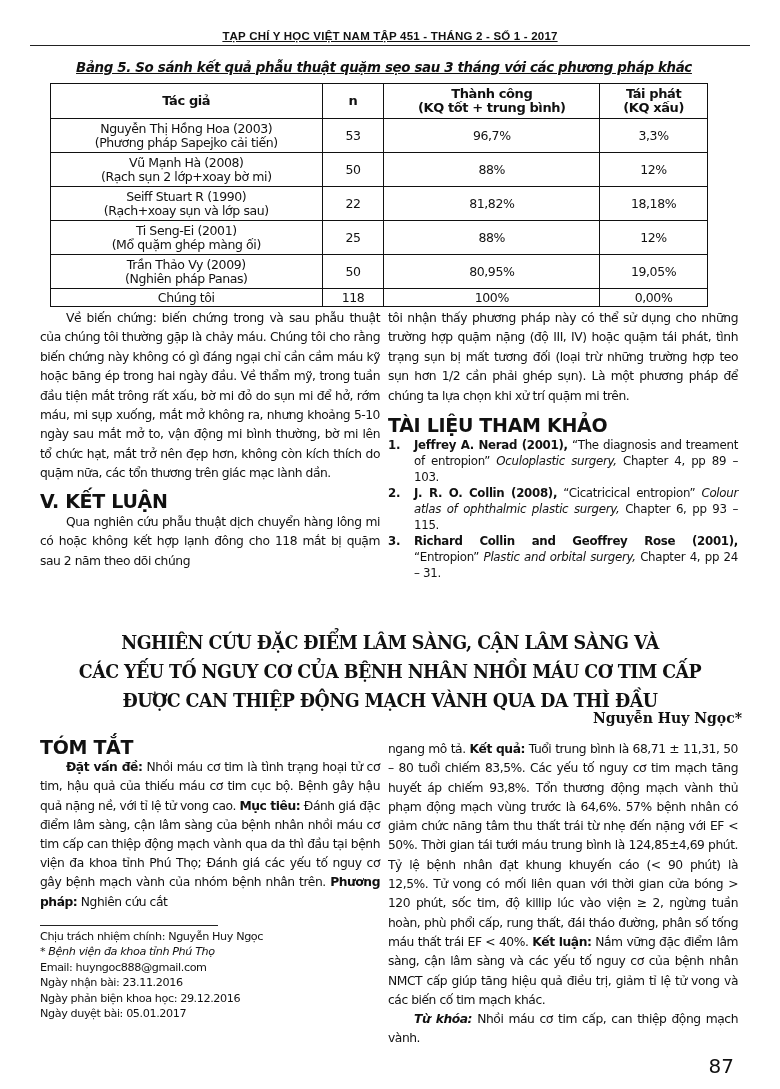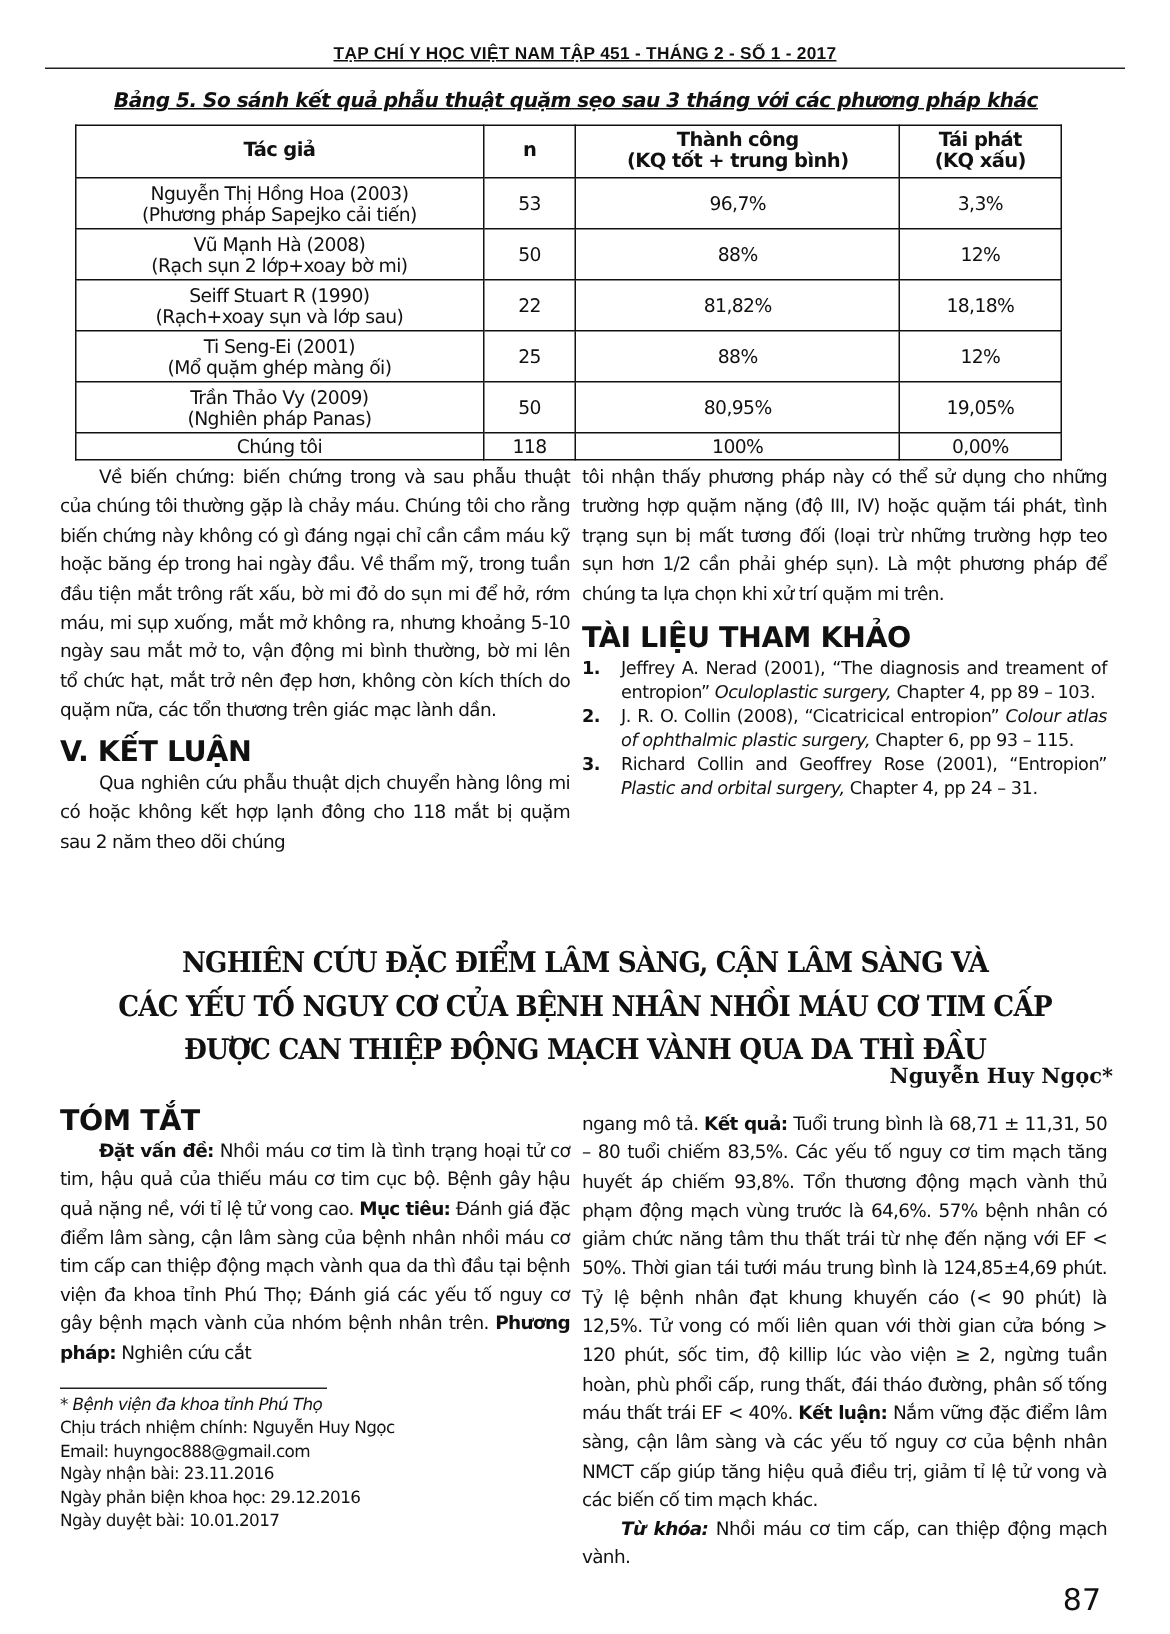--- a/index.html
+++ b/index.html
@@ -24,21 +24,21 @@
   col.c1 { width: 272px; } col.c2 { width: 62px; } col.c3 { width: 216px; } col.c4 { width: 108px; }
 
   .col { position: absolute; font-family: "DejaVu Sans", sans-serif; font-size: 12.3px;
          line-height: 19.4px; text-align: justify; letter-spacing: -0.45px; }
   .col p { margin: 0; }
   .indent { text-indent: 26px; }
   .sec-title { font-weight: bold; font-size: 19px; letter-spacing: -0.3px; margin: 8px 0 2px 0; }
   .refs { margin: 0; padding: 0; list-style: none; }
   .refs li { position: relative; padding-left: 26px; font-size: 11.8px; line-height: 16px; letter-spacing: -0.3px; }
   .refs li .num { position: absolute; left: 0; top: 0; font-weight: bold; }
-  .refs b { font-weight: normal; }
+  .refs b { font-weight: bold; }
 
   .article-title { position: absolute; left: 40px; top: 628px; width: 700px; text-align: center;
                    font-family: "DejaVu Serif", serif; font-weight: bold; font-size: 19px; line-height: 29px;
                    letter-spacing: -0.6px; transform: scaleX(0.92); transform-origin: center; }
   .author { position: absolute; right: 38px; top: 710px; font-family: "DejaVu Serif", serif; font-weight: bold;
             font-size: 14px; }
   .footnote-rule { position: absolute; left: 40px; top: 925px; width: 178px; height: 1px; background: #222; }
   .footnotes { position: absolute; left: 40px; top: 929px; width: 340px; font-size: 11.2px; line-height: 15.4px;
                letter-spacing: -0.4px; }
   .footnotes div { white-space: nowrap; }
@@ -149,26 +149,26 @@
 </div>
 <div class="author">Nguyễn Huy Ngọc*</div>
 
 <div class="col" style="left:40px; top:738px; width:340px; line-height:19.2px;">
   <div class="sec-title" style="margin:0 0 1px 0;">TÓM TẮT</div>
   <p class="indent"><b>Đặt vấn đề:</b><span> Nhồi máu cơ tim là tình trạng hoại tử cơ tim, hậu quả của thiếu máu cơ tim cục bộ. Bệnh gây hậu quả nặng nề, với tỉ lệ tử vong cao. </span><b>Mục tiêu:</b><span> Đánh giá đặc điểm lâm sàng, cận lâm sàng của bệnh nhân nhồi máu cơ tim cấp can thiệp động mạch vành qua da thì đầu tại bệnh viện đa khoa tỉnh Phú Thọ; Đánh giá các yếu tố nguy cơ gây bệnh mạch vành của nhóm bệnh nhân trên. </span><b>Phương pháp:</b><span> Nghiên cứu cắt</span></p>
 </div>
 
 <div class="footnote-rule"></div>
 <div class="footnotes">
+  <div>Chịu trách nhiệm chính: Nguyễn Huy Ngọc</div>
   <div style="font-style:italic;">* Bệnh viện đa khoa tỉnh Phú Thọ</div>
-  <div>Chịu trách nhiệm chính: Nguyễn Huy Ngọc</div>
   <div>Email: huyngoc888@gmail.com</div>
   <div>Ngày nhận bài: 23.11.2016</div>
   <div>Ngày phản biện khoa học: 29.12.2016</div>
-  <div>Ngày duyệt bài: 10.01.2017</div>
+  <div>Ngày duyệt bài: 05.01.2017</div>
 </div>
 
 <div class="col" style="left:388px; top:740px; width:350px; line-height:19.3px;">
   <p><span>ngang mô tả. </span><b>Kết quả:</b><span> Tuổi trung bình là 68,71 ± 11,31, 50 – 80 tuổi chiếm 83,5%. Các yếu tố nguy cơ tim mạch tăng huyết áp chiếm 93,8%. Tổn thương động mạch vành thủ phạm động mạch vùng trước là 64,6%. 57% bệnh nhân có giảm chức năng tâm thu thất trái từ nhẹ đến nặng với EF &lt; 50%. Thời gian tái tưới máu trung bình là 124,85±4,69 phút. Tỷ lệ bệnh nhân đạt khung khuyến cáo (&lt; 90 phút) là 12,5%. Tử vong có mối liên quan với thời gian cửa bóng &gt; 120 phút, sốc tim, độ killip lúc vào viện ≥ 2, ngừng tuần hoàn, phù phổi cấp, rung thất, đái tháo đường, phân số tống máu thất trái EF &lt; 40%. </span><b>Kết luận:</b><span> Nắm vững đặc điểm lâm sàng, cận lâm sàng và các yếu tố nguy cơ của bệnh nhân NMCT cấp giúp tăng hiệu quả điều trị, giảm tỉ lệ tử vong và các biến cố tim mạch khác.</span></p>
   <p class="indent"><b><i>Từ khóa:</i></b><span> Nhồi máu cơ tim cấp, can thiệp động mạch vành.</span></p>
 </div>
 
 <div class="page-number">87</div>
 
 </body></html>

